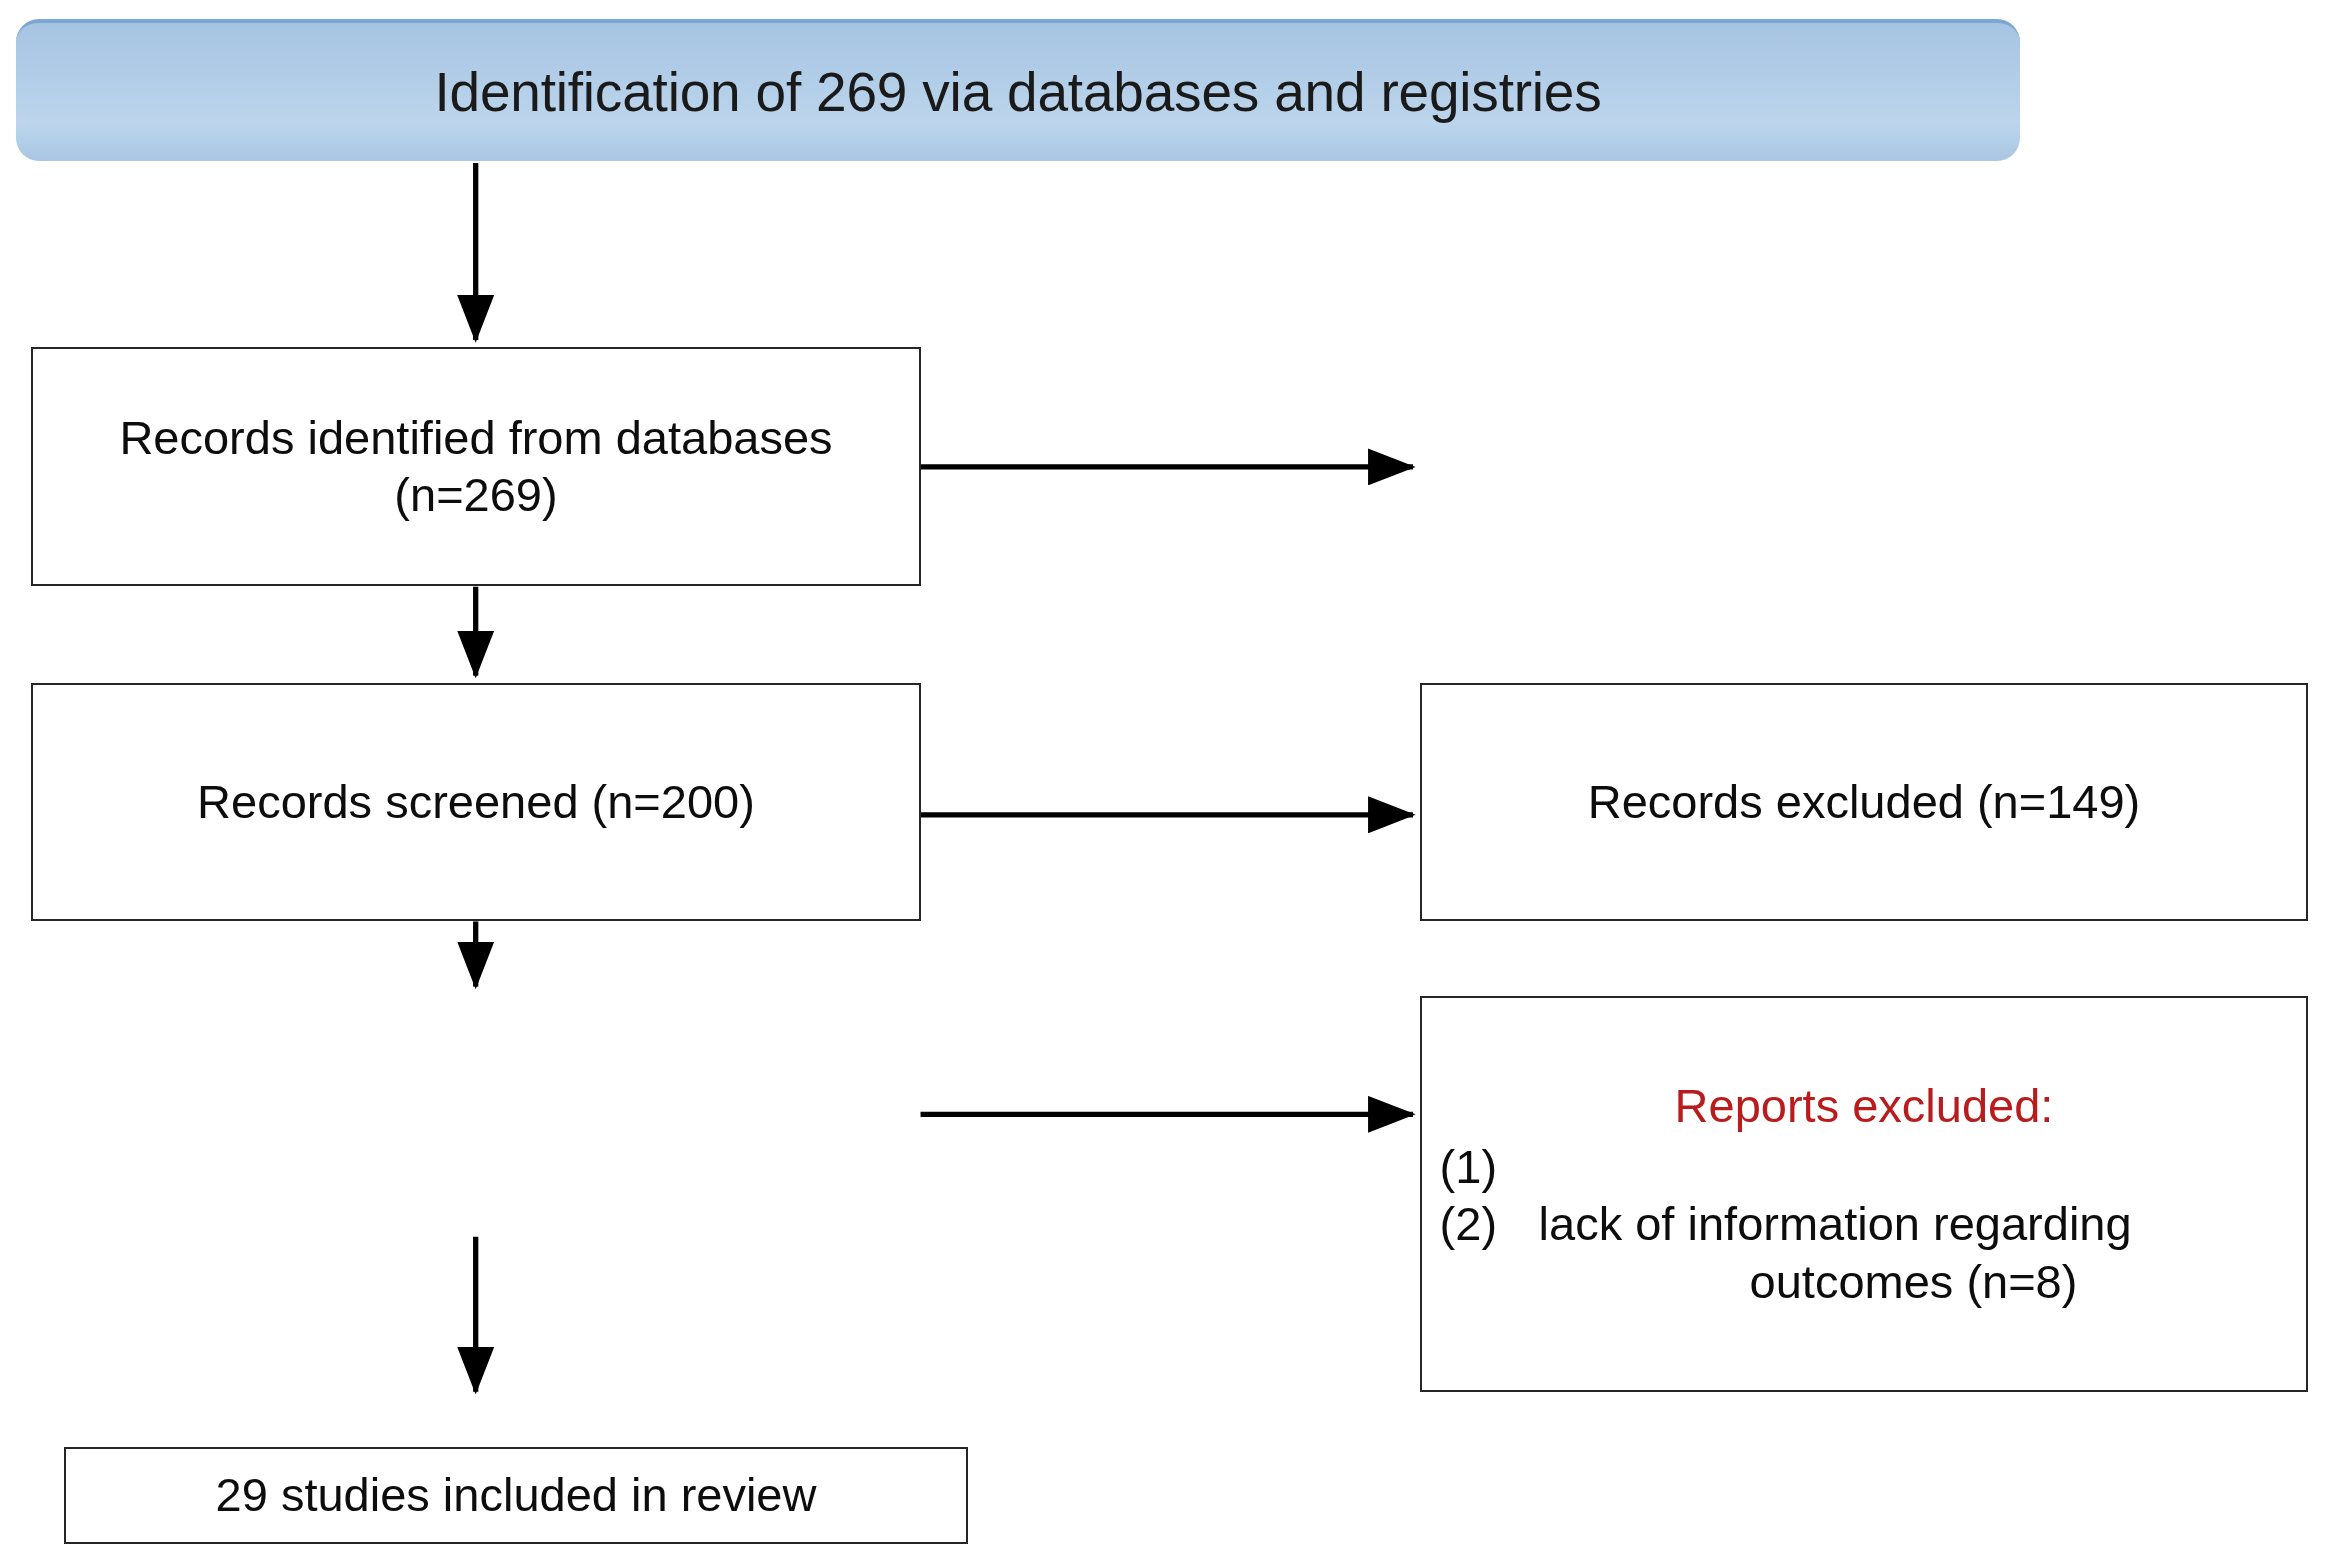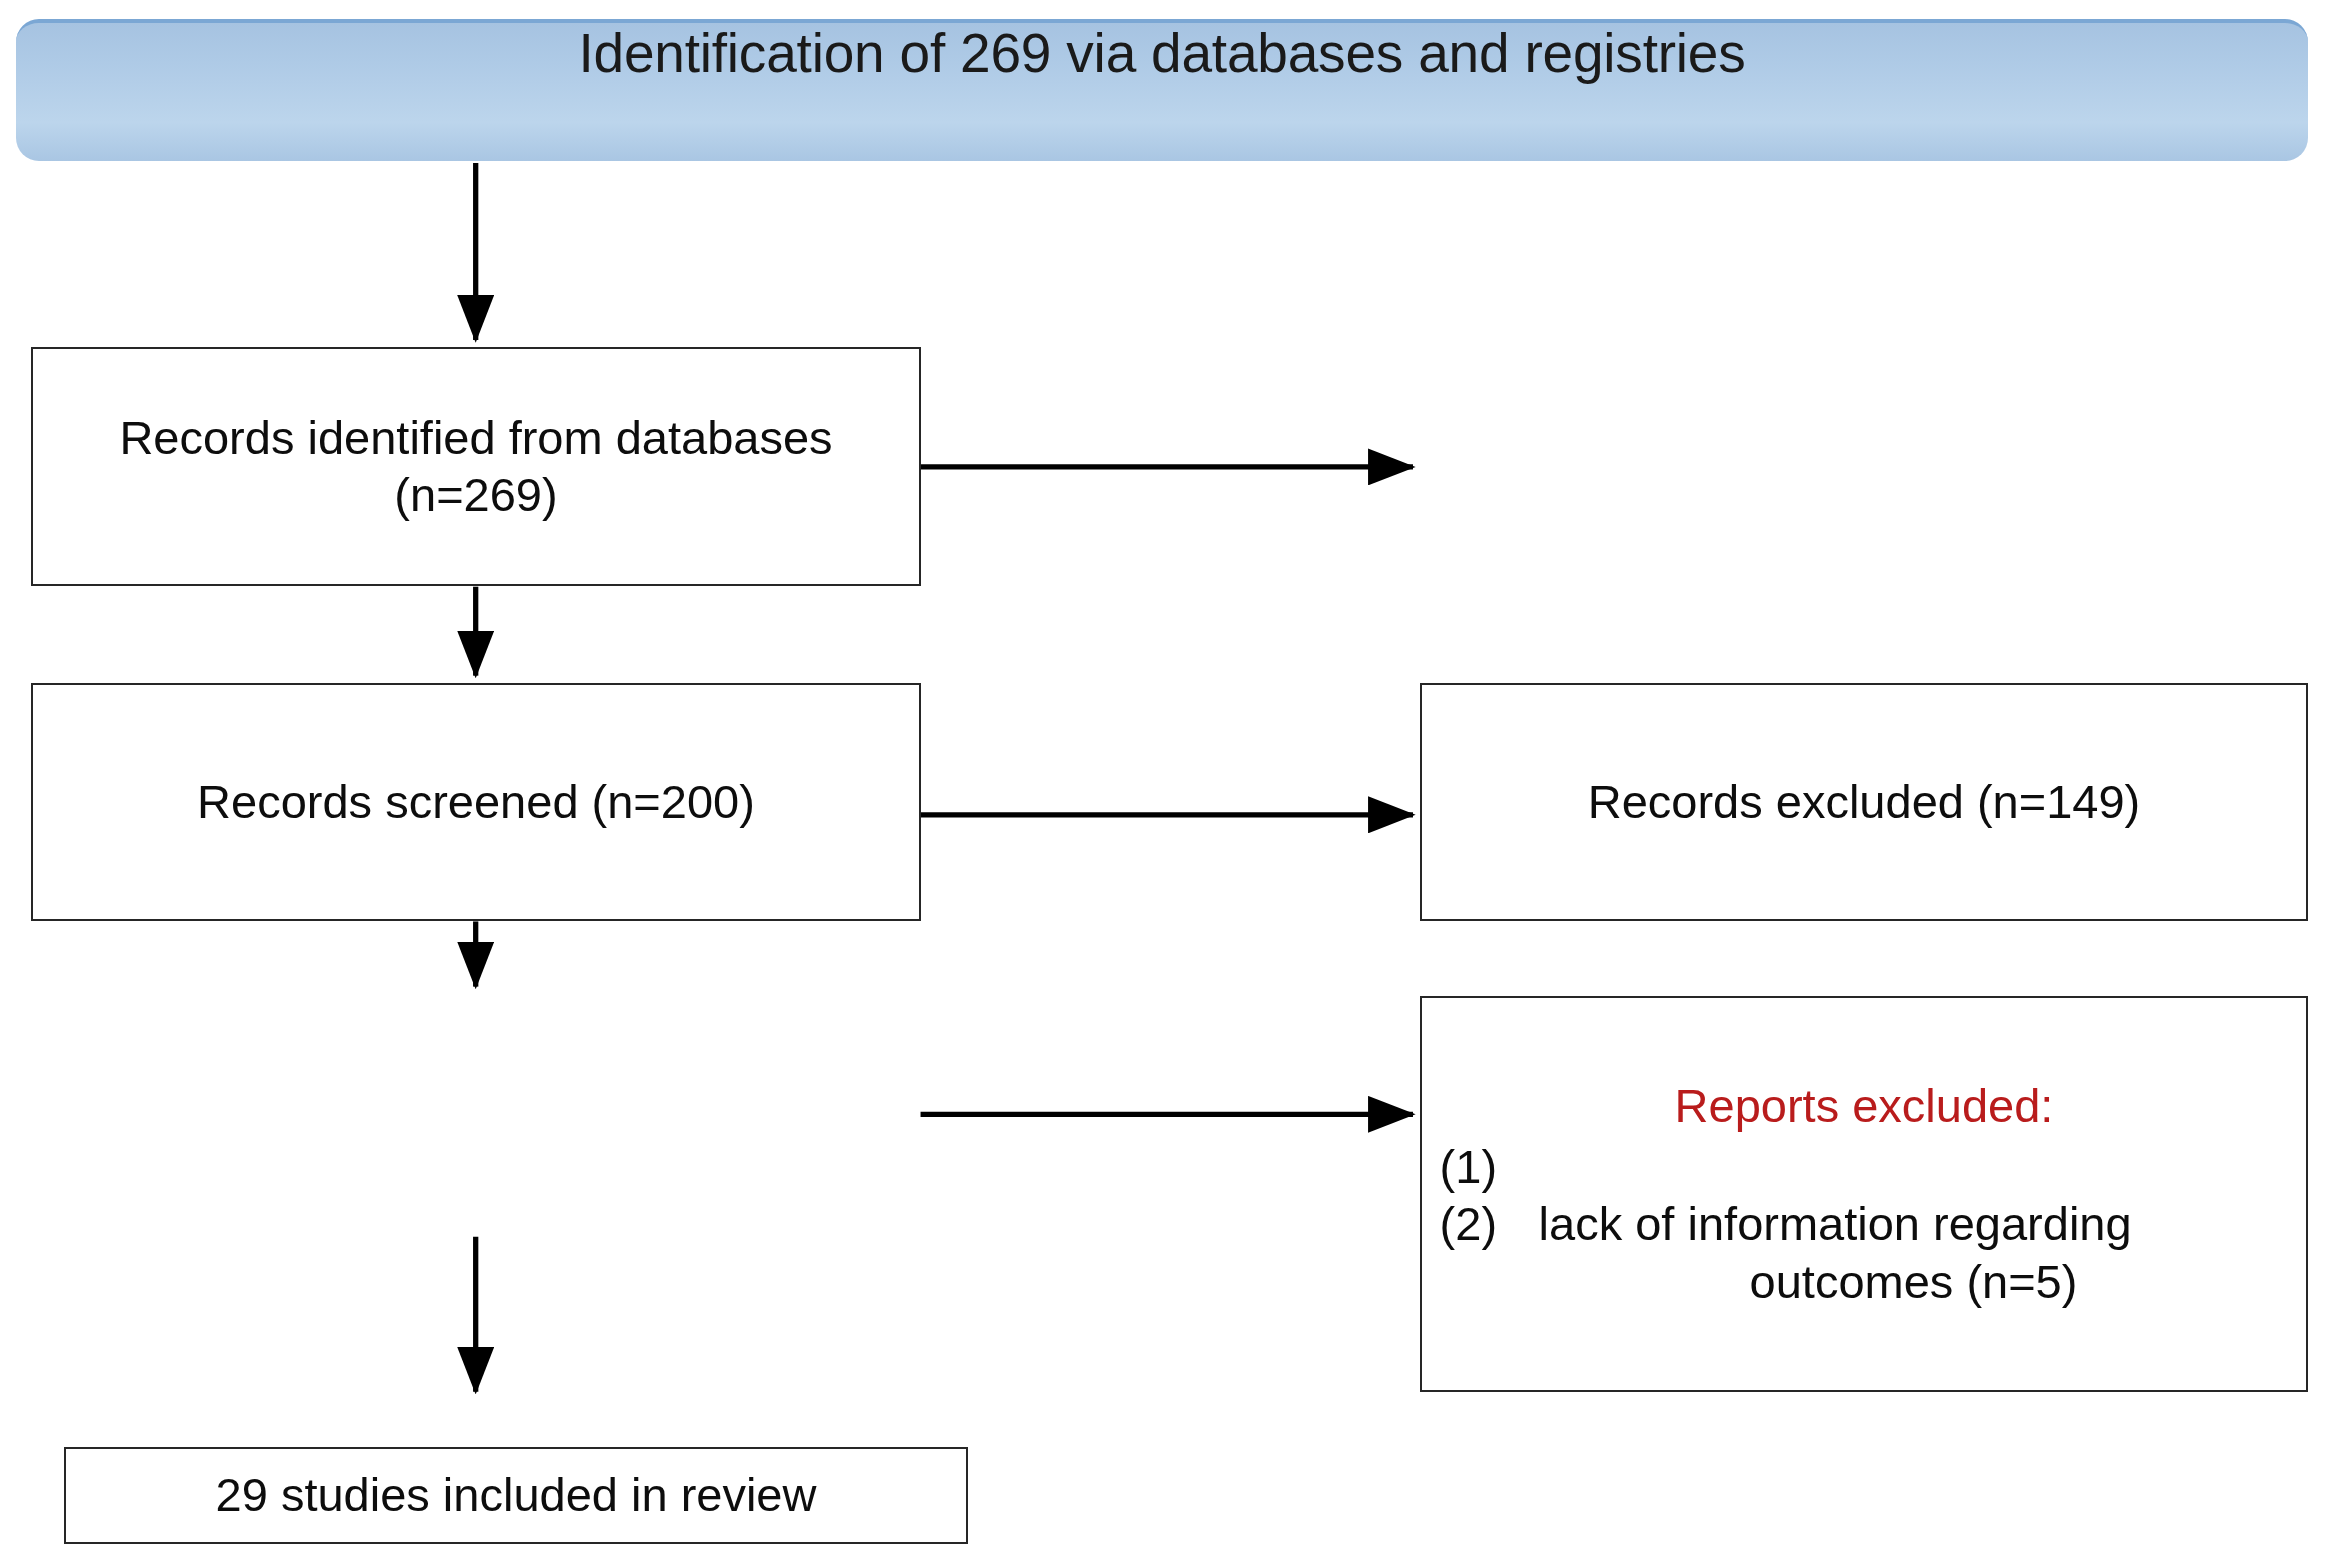--- a/index.html
+++ b/index.html
@@ -17,27 +17,28 @@
     height: 1561px;
     background: #ffffff;
     overflow: hidden;
   }
 
   
   .banner {
     position: absolute;
     left: 16px;
     top: 19.4px;
-    width: 2292px;
+    width: 2004px;
     height: 142px;
     box-sizing: border-box;
     border-radius: 23px;
     background: linear-gradient(180deg, #a6c3e1 0%, #aecae6 28%, #bcd5ec 72%, #a9c6e3 100%);
     border-top: 4.4px solid #7ba7d4;
     display: flex;
+    align-items: center;
     justify-content: center;
   }
   .banner-title {
     font-size: 55px;
     color: #1a1a1a;
     letter-spacing: -0.2px;
     white-space: nowrap;
     line-height: 1.1;
   }
 
@@ -163,21 +164,21 @@
     <div class="excl-wrap">
       <div class="excl-head">Reports excluded:</div>
       <ul class="excl-list">
         <li class="excl-item">
           <span class="excl-marker">(1)</span>
         </li>
         <li class="excl-item wrapped">
           <span class="excl-marker">(2)</span>
           <span class="excl-body">
             <span>lack of information regarding</span>
-            <span class="cont">outcomes (n=5)</span>
+            <span class="cont">outcomes (n=8)</span>
           </span>
         </li>
       </ul>
     </div>
   </div>
 
   <div class="pbox box-included">
     <div class="pbox-text">29 studies included in review</div>
   </div>
 

